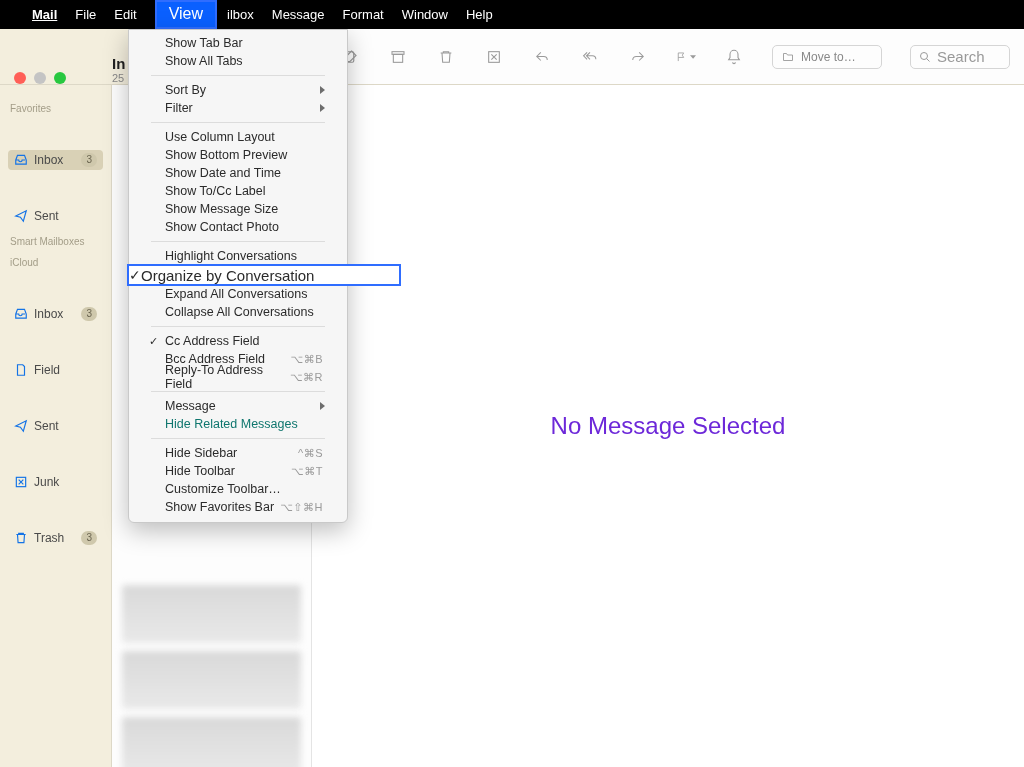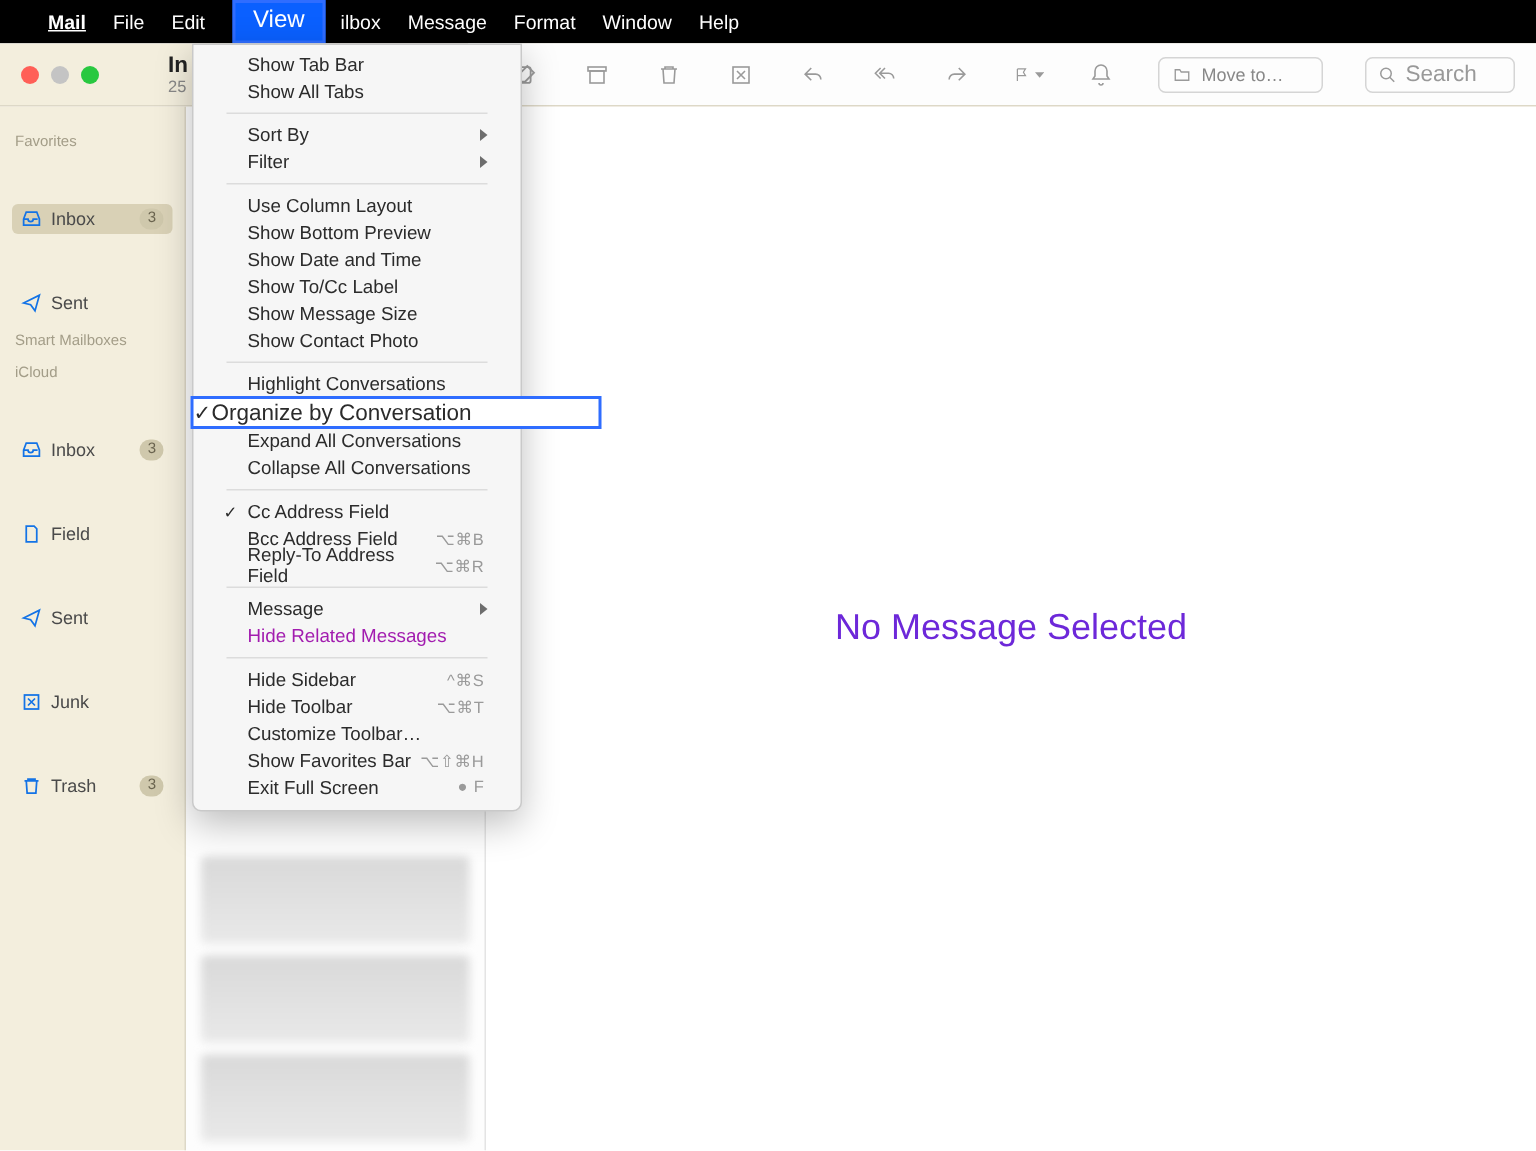--- a/index.html
+++ b/index.html
@@ -7,59 +7,59 @@
 
   
   .menubar { height: 29px; background: #000; display: flex; align-items: center; color: #fff; font-size: 13px; padding: 0 14px; gap: 18px; }
   .menubar .apple { font-size: 15px; }
   .menubar .menuitem { cursor: default; }
   .menubar .menuitem.app { font-weight: 600; text-decoration: underline; }
   .menubar .menuitem.active { background: #0a60ff; padding: 3px 12px 4px; border-radius: 0; border: 2px solid #2f6dff; font-size: 16px; }
 
   
   .appwindow { position: absolute; top: 29px; left: 0; right: 0; bottom: 0; background: #fdfdfd; display: flex; flex-direction: column; }
-  .toolbar-row { height: 42px; display: flex; align-items: center; background: #f3eedd; border-bottom: 1px solid #ddd8c7; }
+  .toolbar-row { height: 56px; display: flex; align-items: flex-end; background: #f3eedd; border-bottom: 1px solid #ddd8c7; }
   .sidebar-region { width: 112px; flex-shrink: 0; display: flex; align-items: center; gap: 7px; padding-left: 14px; }
   .traffic { display: flex; gap: 8px; }
   .tdot { width: 12px; height: 12px; border-radius: 50%; }
   .tdot.red { background: #ff5f57; }
   .tdot.yel { background: #c4c4c4; }
   .tdot.grn { background: #28c840; }
   .list-toolbar { width: 200px; font-size: 14px; color: #333; }
   .inbox-title { font-weight: 700; font-size: 15px; color: #222; }
   .inbox-count { font-size: 11px; color: #888; }
 
   .main-toolbar { flex: 1; display: flex; align-items: center; padding: 0 14px; gap: 28px; justify-content: flex-end; background: #fdfdfd; border-left: 1px solid #e4e4e4; height: 100%; }
   .tool { width: 20px; height: 20px; display: flex; align-items: center; justify-content: center; color: #9a9a9a; }
   .moveto { border: 1px solid #d5d5d5; border-radius: 5px; height: 24px; display: flex; align-items: center; padding: 0 8px; font-size: 12px; color: #888; gap: 6px; width: 110px; }
   .searchbox { border: 1px solid #d5d5d5; border-radius: 5px; height: 24px; display: flex; align-items: center; padding: 0 8px; font-size: 15px; color: #999; gap: 6px; width: 100px; }
 
   
   .body-row { flex: 1; display: flex; overflow: hidden; }
-  .sidebar { width: 124px; background: #f3eedd; border-right: 1px solid #ddd8c7; padding: 8px 8px; font-size: 12px; color: #6f6a58; }
+  .sidebar { width: 112px; background: #f3eedd; border-right: 1px solid #ddd8c7; padding: 8px 8px; font-size: 12px; color: #6f6a58; }
   .sb-section { font-size: 10px; color: #a39d88; margin: 10px 2px 4px; text-transform: none; }
   .sb-item { display: flex; align-items: center; gap: 6px; padding: 3px 6px; border-radius: 4px; color: #4a4a4a; cursor: default; margin-top: 36px; }
   .sb-item.sel { background: #d9d1b6; }
   .sb-item .icon { width: 14px; height: 14px; flex-shrink: 0; }
   .sb-item .label { flex: 1; font-size: 12px; }
   .sb-item .badge { background: #cfc8ac; color: #6a644f; font-size: 10px; border-radius: 8px; padding: 0 5px; line-height: 14px; height: 14px; }
 
   .blue { color: #1373e6; }
 
   .message-list { width: 200px; background: #fdfdfd; border-right: 1px solid #e4e4e4; position: relative; padding-top: 8px; }
   .msgpane { flex: 1; display: flex; align-items: center; justify-content: center; background: #fff; }
   .nomsg { font-size: 24px; color: #6d28d9; text-align: center; }
 
   .blurred { position: absolute; top: 500px; left: 10px; right: 10px; bottom: 0; }
   .blurblock { height: 58px; margin-bottom: 8px; filter: blur(3px); background: linear-gradient(#d9d9d9, #e9e9e9); border-radius: 3px; }
 
   
   .dropdown { position: absolute; top: 29px; left: 128px; width: 220px; background: #f6f6f6; border: 1px solid #c9c9c9; border-radius: 0 0 6px 6px; box-shadow: 0 8px 24px rgba(0,0,0,0.25); font-size: 12.5px; color: #2b2b2b; padding: 4px 12px 6px; z-index: 100; }
   .menu-row { display: flex; align-items: center; height: 18px; padding: 0 12px 0 24px; position: relative; cursor: default; }
-  .menu-row.disabled { color: #a21caf; }
+  .menu-row.disabled { color: #0f766e; }
   .menu-row .shortcut { margin-left: auto; font-size: 11px; color: #9a9a9a; letter-spacing: 0.5px; }
   .menu-row .check { position: absolute; left: 8px; font-size: 11px; }
   .menu-sep { height: 1px; background: #dcdcdc; margin: 5px 10px; }
   .menu-row.submenu::after { content: ""; position: absolute; right: 10px; width: 0; height: 0; border-left: 5px solid #6d6d6d; border-top: 4px solid transparent; border-bottom: 4px solid transparent; }
   .menu-row.highlight { background: #fff; border: 2px solid #2f6dff; margin: -1px 0; left: -14px; width: 274px; padding-left: 12px; font-size: 15px; height: 22px; }
   .menu-row.highlight .check { left: 0px; font-size: 14px; }
 
   svg { display: block; }
 </style>
 </head>
@@ -319,17 +319,13 @@
       <span>Hide Toolbar</span>
       <span class="shortcut">⌥⌘T</span>
     </div>
     <div class="menu-row">
       <span>Customize Toolbar…</span>
     </div>
     <div class="menu-row">
       <span>Show Favorites Bar</span>
       <span class="shortcut">⌥⇧⌘H</span>
     </div>
-    <div class="menu-row">
-      <span>Exit Full Screen</span>
-      <span class="shortcut">● F</span>
-    </div>
   </div>
 
 </body></html>

